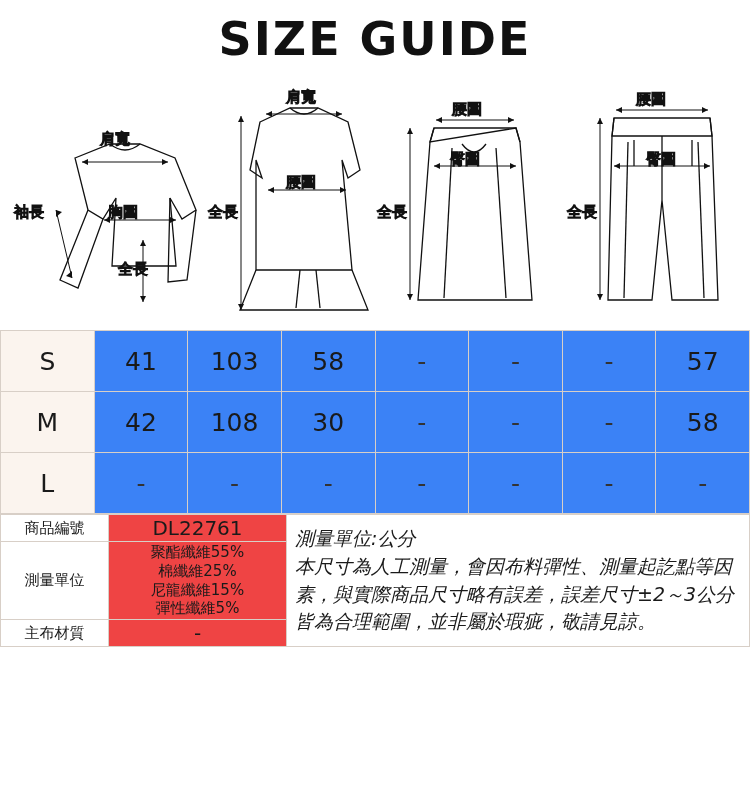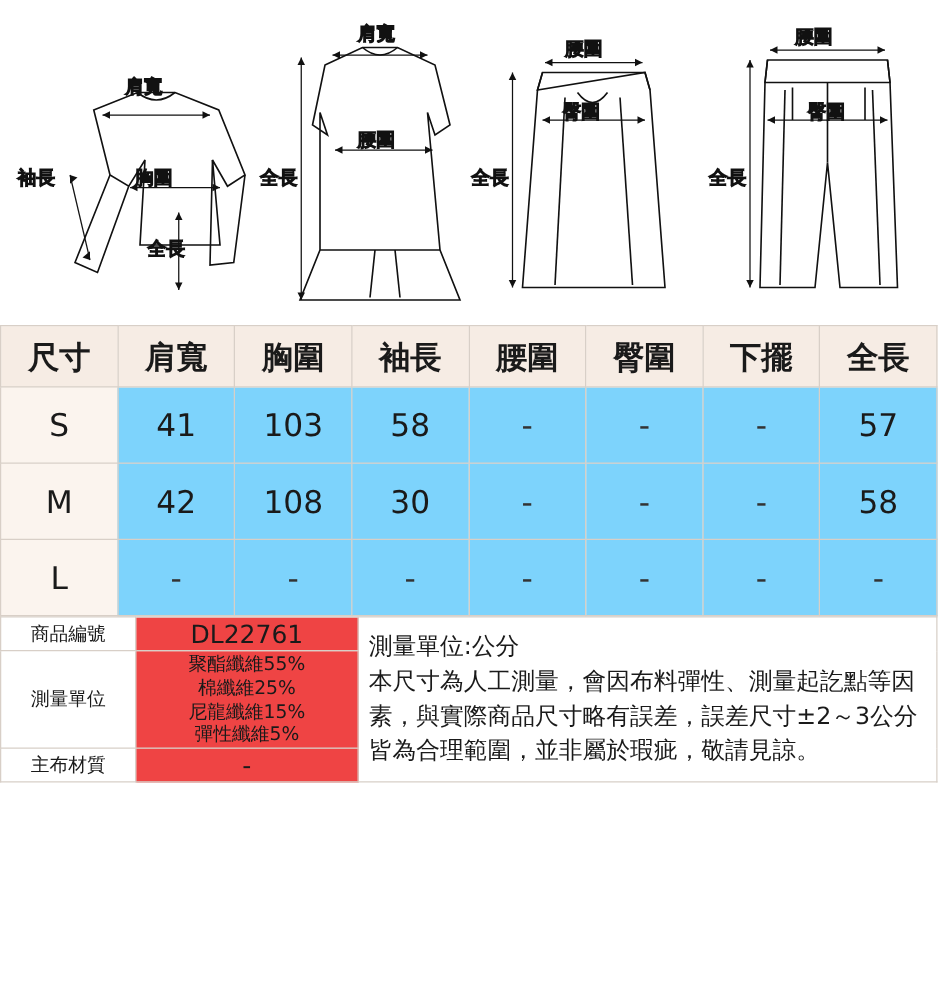--- a/index.html
+++ b/index.html
@@ -51,21 +51,21 @@
   tr.header-row td {
     background: #f6ece4;
     font-size: 25px;
     font-weight: bold;
     height: 46px;
     color: #1a1a1a;
   }
   tr.data-row td {
     height: 58px;
     font-size: 25px;
-    background: #7dd3fc;
+    background: #3b82f6;
   }
   tr.data-row td.size-label {
     background: #fbf4ee;
     font-size: 25px;
   }
   tr.data-row td.dash {
     color: #333;
   }
   .info-table {
     border-collapse: collapse;
@@ -95,32 +95,34 @@
   }
   .note-cell {
     font-size: 19px;
     line-height: 1.45;
     padding: 4px 6px 4px 8px;
     text-align: left;
     background: #ffffff;
   }
   .note-cell p {
     margin: 0;
+    font-style: italic;
   }
   .svg-label {
     font-family: "DejaVu Sans", "Liberation Sans", sans-serif;
     font-size: 15px;
     fill: #111;
   }
 </style>
 </head>
 <body>
 
 <div class="page">
 
+  <div class="title">SIZE GUIDE</div>
 
   <div class="illustrations">
     <svg width="750" height="250" viewBox="0 0 750 250">
       <g fill="none" stroke="#111" stroke-width="1.3">
 
         <g>
           <path d="M75 88 L110 74 L140 74 L175 88 L196 140 L182 149 L170 128 L176 196 L112 196 L116 128 L103 149 L88 140 Z"></path>
           <path d="M110 74 Q125 86 140 74"></path>
           <path d="M88 140 L60 210 L78 218 L103 149"></path>
           <path d="M196 140 L187 210 L168 212 L170 128"></path>
@@ -212,30 +214,20 @@
           <text class="svg-label" x="646" y="94">臀圍</text>
           <text class="svg-label" x="567" y="147">全長</text>
         </g>
 
       </g>
     </svg>
   </div>
 
   <table class="size-table">
     <tbody>
-      <tr class="header-row">
-        <td>尺寸</td>
-        <td>肩寬</td>
-        <td>胸圍</td>
-        <td>袖長</td>
-        <td>腰圍</td>
-        <td>臀圍</td>
-        <td>下擺</td>
-        <td>全長</td>
-      </tr>
       <tr class="data-row">
         <td class="size-label">S</td>
         <td>41</td>
         <td>103</td>
         <td>58</td>
         <td class="dash">-</td>
         <td class="dash">-</td>
         <td class="dash">-</td>
         <td>57</td>
       </tr>

